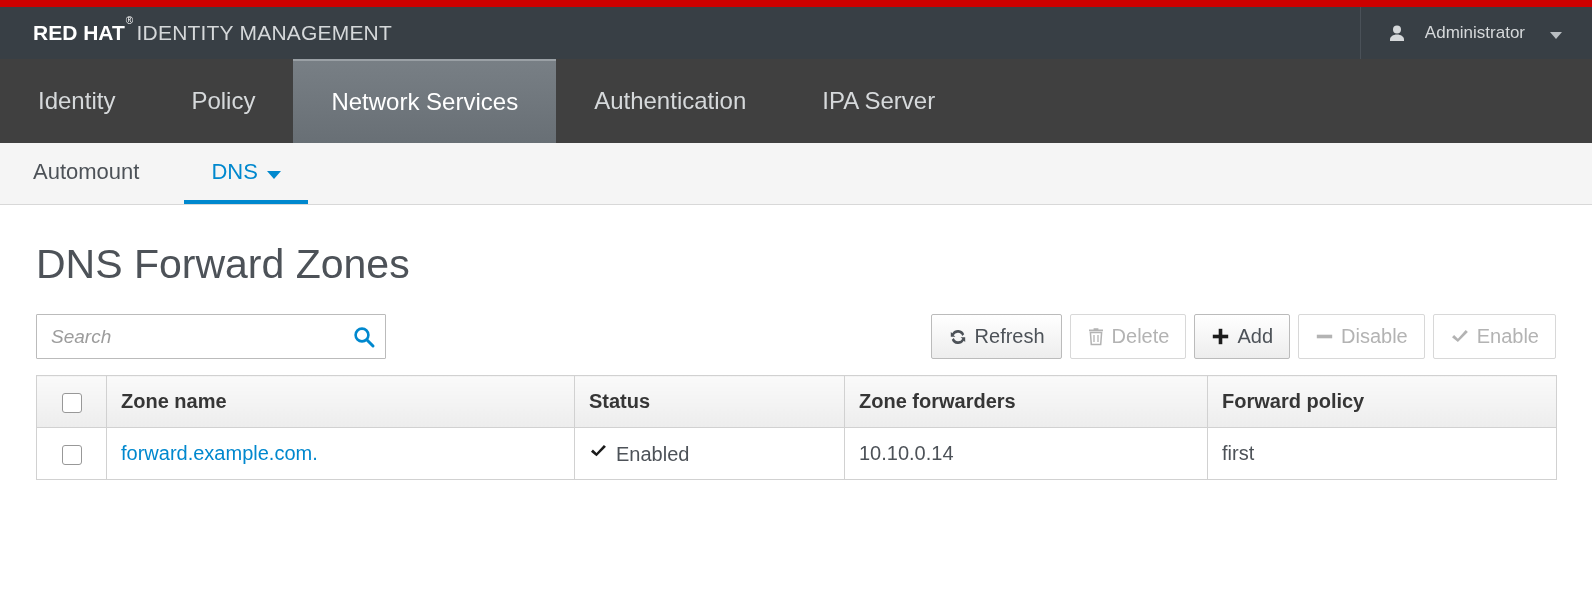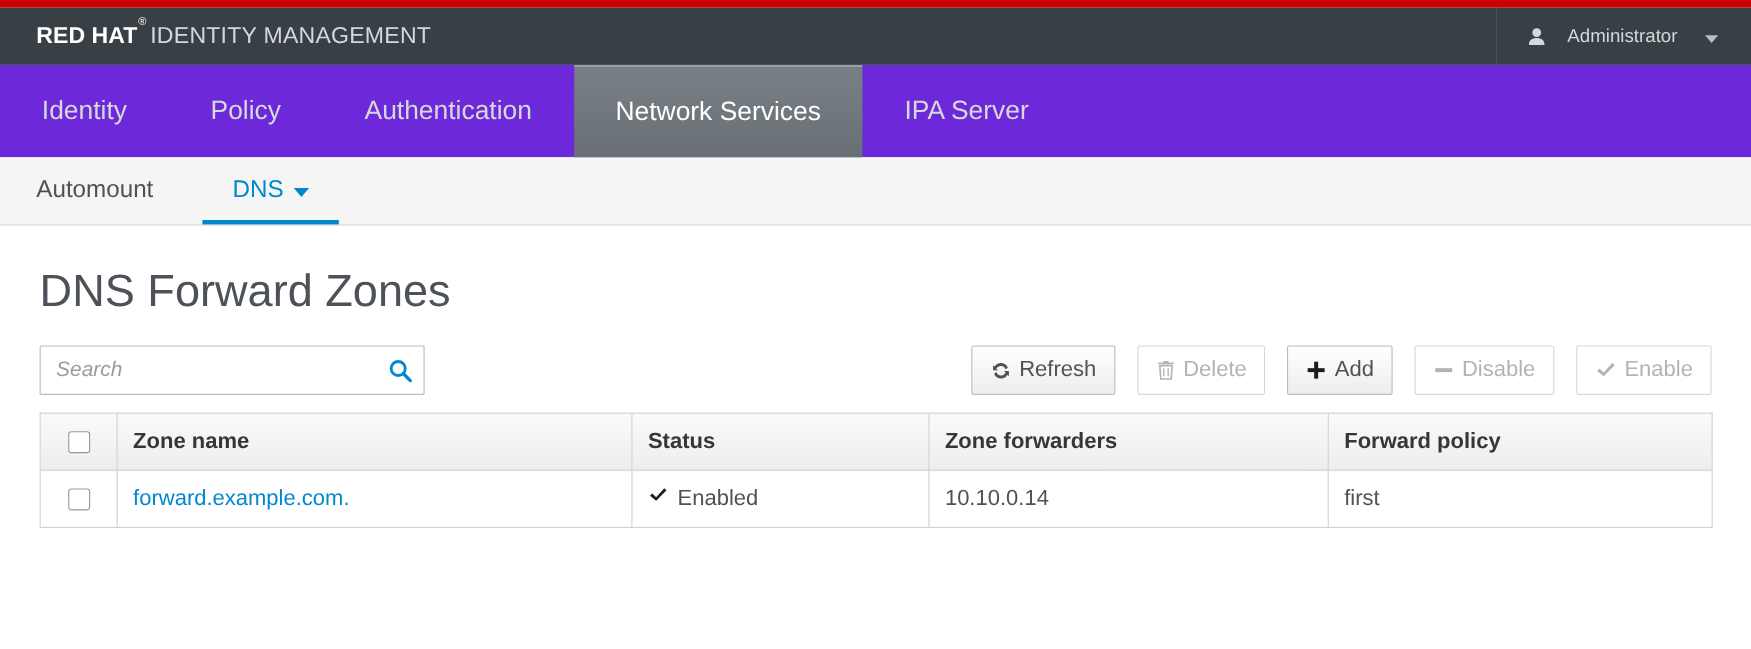--- a/index.html
+++ b/index.html
@@ -80,21 +80,21 @@
     border-right: 6px solid transparent;
     border-top: 7px solid #b9bec2;
     margin-left: 5px;
     position: relative;
     top: 2px;
   }
 
   
   .primary-nav {
     height: 84px;
-    background: #6d28d9;
+    background: #404040;
     display: flex;
     align-items: stretch;
   }
   .pnav-item {
     display: flex;
     align-items: center;
     padding: 0 38px;
     color: #d6d9db;
     font-size: 24px;
     font-weight: 400;
@@ -185,21 +185,21 @@
     right: 10px;
     top: 50%;
     transform: translateY(-50%);
     background: none;
     border: none;
     padding: 0;
     cursor: pointer;
     line-height: 0;
   }
 
-  .btn-group { display: flex; gap: 20px; }
+  .btn-group { display: flex; gap: 8px; }
   .btn {
     height: 45px;
     min-width: 0;
     padding: 0 16px;
     font-size: 20px;
     font-family: "Liberation Sans", sans-serif;
     display: inline-flex;
     align-items: center;
     gap: 7px;
     border: 1px solid #bbbbbb;
@@ -306,22 +306,22 @@
       </svg>
     </span>
     <span>Administrator</span>
     <span class="caret-down"></span>
   </div>
 </div>
 
 <div class="primary-nav">
   <div class="pnav-item">Identity</div>
   <div class="pnav-item">Policy</div>
+  <div class="pnav-item active">Network Services</div>
   <div class="pnav-item">Authentication</div>
-  <div class="pnav-item active">Network Services</div>
   <div class="pnav-item">IPA Server</div>
 </div>
 
 <div class="secondary-nav">
   <div class="snav-item">
     <span>Automount</span>
   </div>
   <div class="snav-item active">
     <span>DNS</span>
     <span class="snav-caret"></span>

